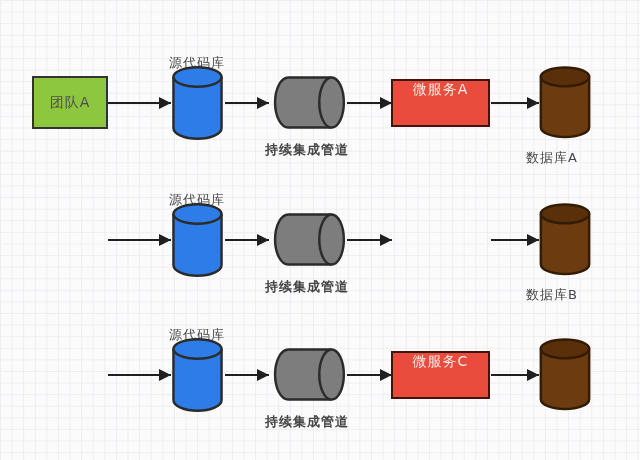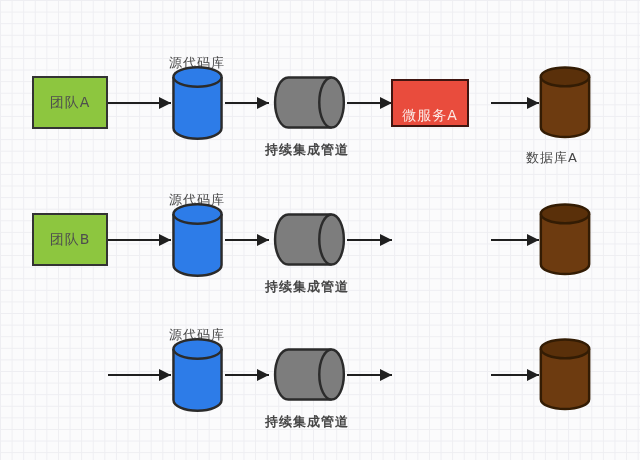--- a/index.html
+++ b/index.html
@@ -13,23 +13,23 @@
     font-family:"DejaVu Sans","Liberation Sans",sans-serif;
   }
   .row{position:absolute;left:0;width:640px;height:150px;}
   .team-box{
     position:absolute;left:32px;top:48px;width:76px;height:53px;
     box-sizing:border-box;background:#8dc63f;border:2px solid #333333;
     display:flex;align-items:center;justify-content:center;
     font-size:14px;color:#4e4e4e;letter-spacing:1px;
   }
   .svc-box{
-    position:absolute;left:391px;top:51px;width:78px;height:48px;
+    position:absolute;left:391px;top:51px;width:99px;height:48px;
     box-sizing:border-box;background:#e94c3d;border:2px solid #401510;
-    display:flex;align-items:flex-end;justify-content:center;
+    display:flex;align-items:flex-start;justify-content:center;
     font-size:14px;color:#fbeae6;letter-spacing:1px;
   }
   .shape-label{
     position:absolute;font-size:13px;color:#454545;text-align:center;
     letter-spacing:1px;white-space:nowrap;
   }
   .repo-label{left:147px;top:26px;width:100px;}
   .pipe-label{left:247px;top:113px;width:120px;font-weight:bold;}
   .db-label{left:507px;top:121px;width:90px;}
   .repo-cyl{position:absolute;left:171px;top:37px;width:53px;height:77px;}
@@ -88,51 +88,52 @@
       <span>微服务A</span>
     </div>
     <div class="arrow a4"></div>
     <svg class="db-cyl">
         <use href="#sym-db"></use>
       </svg>
     <div class="shape-label db-label">数据库A</div>
   </div>
 
   <div class="row" style="top:165px">
-    <div class="team-box">
-      <span>团队B</span>
-    </div>
     <div class="arrow a1"></div>
     <div class="shape-label repo-label">源代码库</div>
     <svg class="repo-cyl">
         <use href="#sym-repo"></use>
       </svg>
     <div class="arrow a2"></div>
     <svg class="pipe-cyl">
         <use href="#sym-pipe"></use>
       </svg>
     <div class="shape-label pipe-label">持续集成管道</div>
     <div class="arrow a3"></div>
     <div class="arrow a4"></div>
     <svg class="db-cyl">
         <use href="#sym-db"></use>
       </svg>
+    <div class="shape-label db-label">数据库B</div>
   </div>
 
   <div class="row" style="top:300px">
     <div class="arrow a1"></div>
     <div class="shape-label repo-label">源代码库</div>
     <svg class="repo-cyl">
         <use href="#sym-repo"></use>
       </svg>
     <div class="arrow a2"></div>
     <svg class="pipe-cyl">
         <use href="#sym-pipe"></use>
       </svg>
     <div class="shape-label pipe-label">持续集成管道</div>
     <div class="arrow a3"></div>
+    <div class="svc-box">
+      <span>微服务C</span>
+    </div>
     <div class="arrow a4"></div>
     <svg class="db-cyl">
         <use href="#sym-db"></use>
       </svg>
   </div>
 
 </div>
 
 </body></html>

